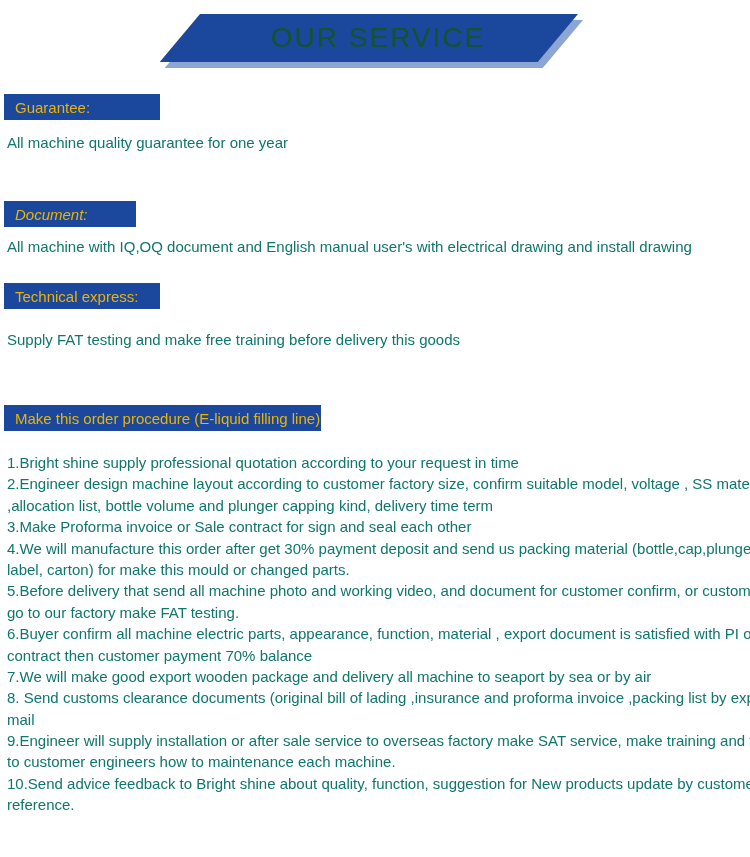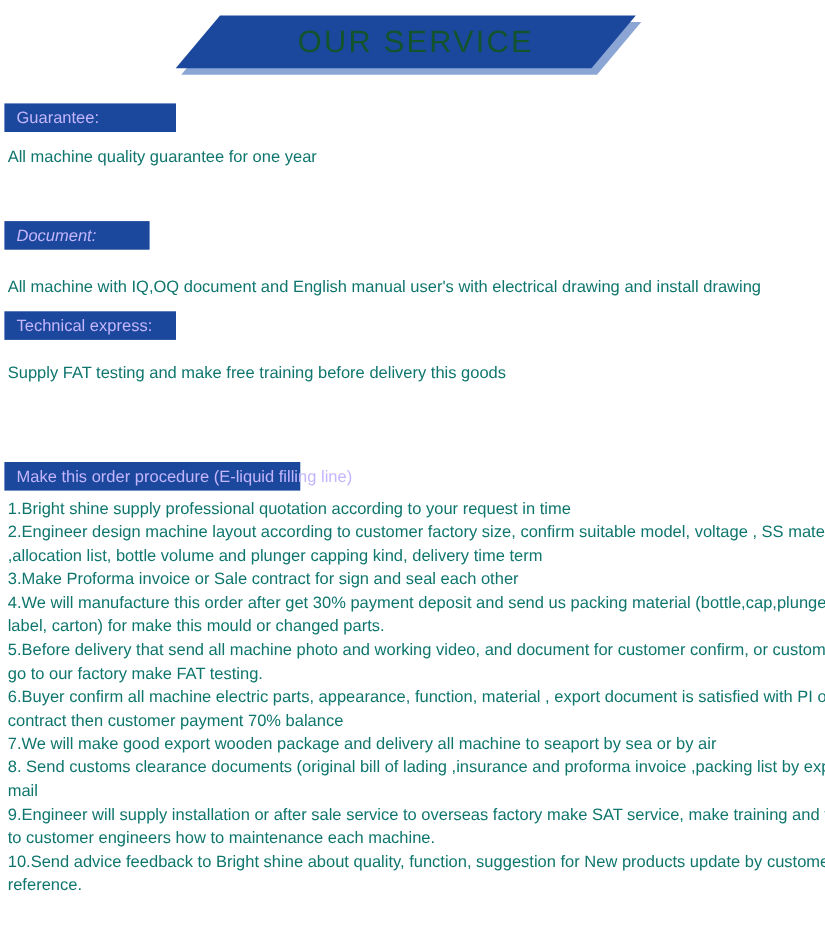--- a/index.html
+++ b/index.html
@@ -27,35 +27,35 @@
   .banner-title {
     position: absolute; left: 0; top: 0; width: 100%; height: 100%;
     display: flex; align-items: center; justify-content: center;
     padding-right: 22px; box-sizing: border-box;
     color: #14532d; font-size: 28px; letter-spacing: 2px; white-space: nowrap;
   }
 
   
   .bar {
     position: absolute; left: 4px; height: 26px;
-    background: #1b489d; color: #c4b5fd;
+    background: #1b489d; color: #eab308;
     display: flex; align-items: center;
     padding-left: 11px; box-sizing: border-box;
     font-size: 15px; white-space: nowrap;
   }
   #bar-guarantee { top: 94px;  width: 156px; }
   #bar-document  { top: 201px; width: 132px; font-style: italic; }
   #bar-tech      { top: 283px; width: 156px; }
-  #bar-order     { top: 420px; width: 269px; text-align: right; }
+  #bar-order     { top: 405px; width: 317px; text-align: right; }
 
   
   .text-block { position: absolute; left: 7px; color: #0f766e; font-size: 15px; }
   .text-block .line { height: 23px; line-height: 23px; white-space: nowrap; }
   #text-guarantee { top: 131px; }
-  #text-document  { top: 249px; }
+  #text-document  { top: 235px; }
   #text-tech      { top: 328px; }
   #list-order     { top: 452px; }
   #list-order .line { height: 21.4px; line-height: 21.4px; }
 </style>
 </head>
 <body>
 
 <div class="page">
 
   <div class="banner">

